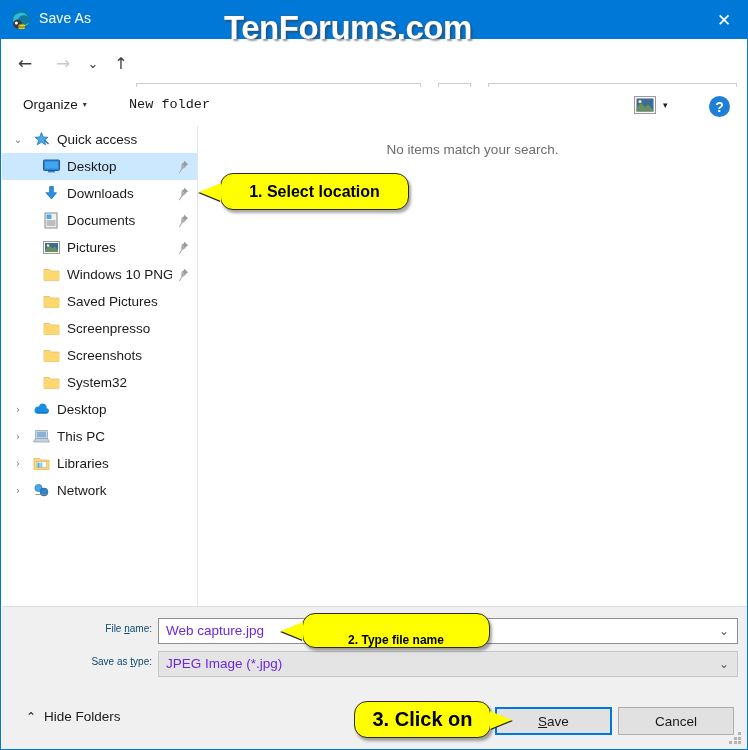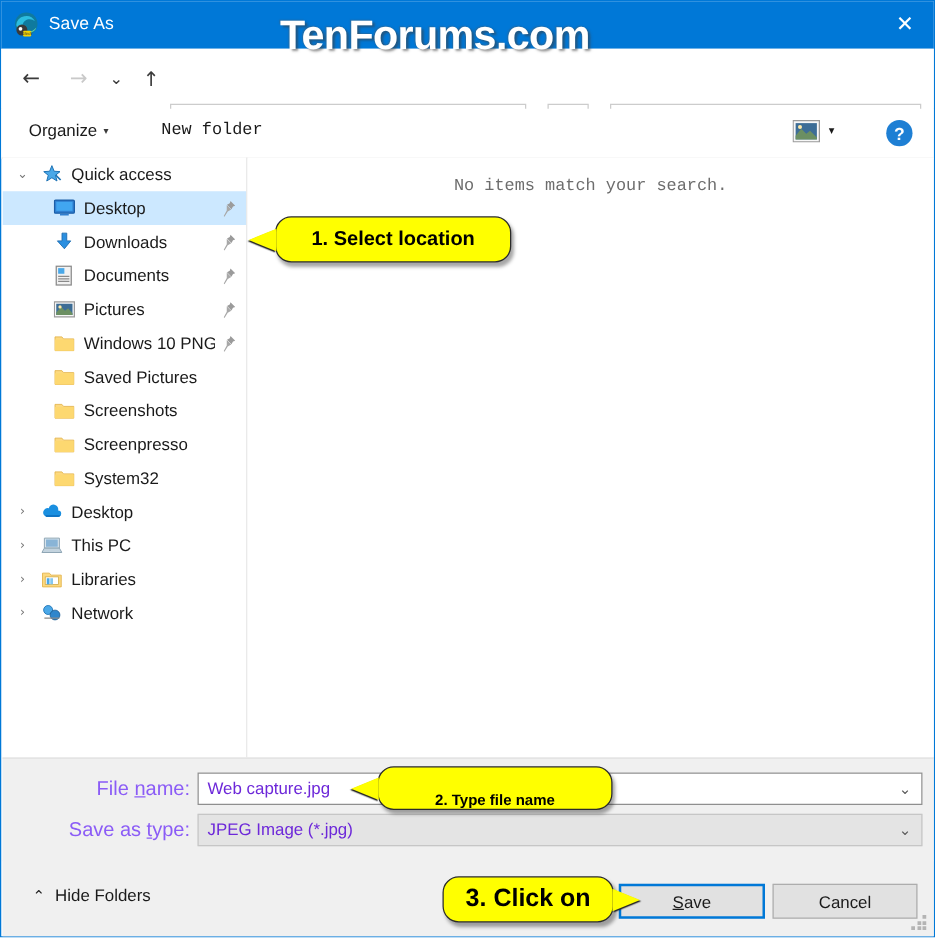--- a/index.html
+++ b/index.html
@@ -112,21 +112,21 @@
   
   .navpane{
     position:absolute;left:1px;top:125px;width:195px;height:480px;background:#ffffff;
     border-right:1px solid #e4e4e4;overflow:hidden;
   }
   .filepane{
     position:absolute;left:197px;top:125px;width:549px;height:480px;background:#ffffff;
   }
   .empty-msg{
     position:absolute;left:0;top:16px;width:549px;text-align:center;
-    font-size:13.5px;color:#6d6d6d;font-family:Liberation Mono, monospace;
+    font-size:13.5px;color:#6d6d6d;
   }
 
   .tree-row{
     position:relative;height:27px;display:flex;align-items:center;
     font-size:13.5px;color:#1a1a1a;white-space:nowrap;
   }
   .tree-row.selected{background:#cce8ff;}
   .tw-chev{
     position:absolute;width:16px;text-align:center;font-size:10px;color:#767676;
     font-family:"DejaVu Sans",sans-serif;
@@ -143,21 +143,21 @@
   .lvl0 .tw-label{left:55px;}
   .lvl1 .tw-icon{left:41px;top:5px;}
   .lvl1 .tw-label{left:65px;width:105px;}
 
   
   .formarea{
     position:absolute;left:1px;top:605px;width:745px;height:82px;background:#f0f0f0;
     border-top:1px solid #dfdfdf;
   }
   .lbl{
-    position:absolute;font-size:16px;color:#8b5cf6;text-align:right;
+    position:absolute;font-size:10px;color:#0c4a6e;text-align:right;
   }
   .lbl-filename{left:30px;top:16px;width:120px;}
   .lbl-savetype{left:30px;top:49px;width:120px;}
   .lbl u{text-decoration:underline;}
 
   .combo-filename{
     position:absolute;left:156px;top:11px;width:580px;height:26px;
     background:#ffffff;border:1px solid #8f8f8f;box-sizing:border-box;
   }
   .combo-savetype{
@@ -369,28 +369,28 @@
             <path d="M1 3.5 h5.5 l1.3 1.6 H16 v9.4 H1 Z" fill="#fcd980" stroke="#e3b34a" stroke-width="0.7"></path>
             <path d="M1 5.6 h15 v8.9 H1 Z" fill="#fdd870"></path>
           </svg></span>
         <span class="tw-label">Saved Pictures</span>
       </div>
       <div class="tree-row lvl1">
         <span class="tw-icon"><svg width="17" height="17" viewBox="0 0 17 17">
             <path d="M1 3.5 h5.5 l1.3 1.6 H16 v9.4 H1 Z" fill="#fcd980" stroke="#e3b34a" stroke-width="0.7"></path>
             <path d="M1 5.6 h15 v8.9 H1 Z" fill="#fdd870"></path>
           </svg></span>
+        <span class="tw-label">Screenpresso</span>
+      </div>
+      <div class="tree-row lvl1">
+        <span class="tw-icon"><svg width="17" height="17" viewBox="0 0 17 17">
+            <path d="M1 3.5 h5.5 l1.3 1.6 H16 v9.4 H1 Z" fill="#fcd980" stroke="#e3b34a" stroke-width="0.7"></path>
+            <path d="M1 5.6 h15 v8.9 H1 Z" fill="#fdd870"></path>
+          </svg></span>
         <span class="tw-label">Screenshots</span>
-      </div>
-      <div class="tree-row lvl1">
-        <span class="tw-icon"><svg width="17" height="17" viewBox="0 0 17 17">
-            <path d="M1 3.5 h5.5 l1.3 1.6 H16 v9.4 H1 Z" fill="#fcd980" stroke="#e3b34a" stroke-width="0.7"></path>
-            <path d="M1 5.6 h15 v8.9 H1 Z" fill="#fdd870"></path>
-          </svg></span>
-        <span class="tw-label">Screenpresso</span>
       </div>
       <div class="tree-row lvl1">
         <span class="tw-icon"><svg width="17" height="17" viewBox="0 0 17 17">
             <path d="M1 3.5 h5.5 l1.3 1.6 H16 v9.4 H1 Z" fill="#fcd980" stroke="#e3b34a" stroke-width="0.7"></path>
             <path d="M1 5.6 h15 v8.9 H1 Z" fill="#fdd870"></path>
           </svg></span>
         <span class="tw-label">System32</span>
       </div>
       <div class="tree-row lvl0">
         <span class="tw-chev">›</span>

